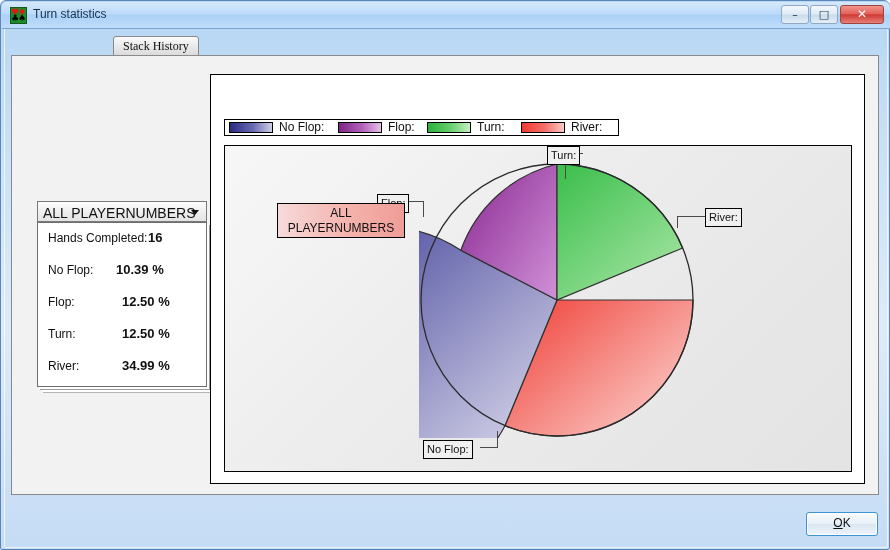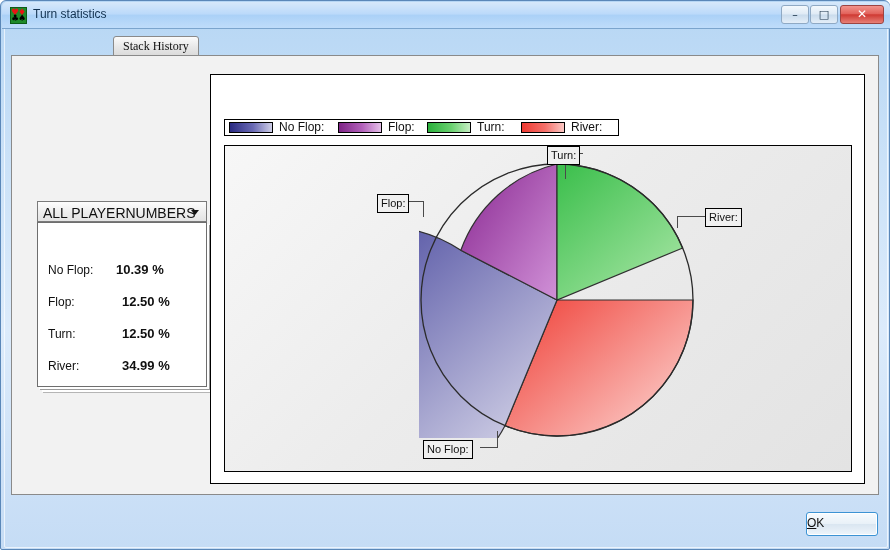--- a/index.html
+++ b/index.html
@@ -326,21 +326,21 @@
     height: 24px;
     box-sizing: border-box;
     border: 1px solid #3c93d4;
     border-radius: 3px;
     background: linear-gradient(to bottom, #f7fbfe 0%, #e9f1f8 48%, #dae6f1 52%, #eef5fb 100%);
     box-shadow: inset 0 0 0 1px #ffffff;
   }
   #ok-button .ok-text {
     position: absolute;
     left: 0; right: 0; top: 3px;
-    text-align: left;
+    text-align: center;
     font-size: 12px;
     color: #101010;
   }
   #ok-button .ok-text u { text-decoration: underline; }
 </style>
 </head>
 <body>
 
 <div id="window">
   <div id="window-inner-glow"></div>
@@ -372,20 +372,24 @@
   </div>
 
   <div id="tabpage">
 
     <div id="stats-panel">
       <div id="stats-combo">
         <span class="combo-text">ALL PLAYERNUMBERS</span>
         <span class="combo-arrow"></span>
       </div>
       <div id="stats-list">
+        <div class="stat-row" style="top:0px;">
+          <span class="stat-label">Hands Completed:</span>
+          <span class="stat-value" style="left:110px;">16</span>
+        </div>
         <div class="stat-row" style="top:32px;">
           <span class="stat-label">No Flop:</span>
           <span class="stat-value" style="left:78px;">10.39 %</span>
         </div>
         <div class="stat-row" style="top:64px;">
           <span class="stat-label">Flop:</span>
           <span class="stat-value" style="left:84px;">12.50 %</span>
         </div>
         <div class="stat-row" style="top:96px;">
           <span class="stat-label">Turn:</span>
@@ -463,20 +467,24 @@
         <div class="leader" style="left:452px; top:70px; width:28px; height:1px;"></div>
 
         <div class="leader" style="left:272px; top:285px; width:1px;  height:16px;"></div>
         <div class="leader" style="left:255px; top:301px; width:18px; height:1px;"></div>
 
         <div class="callout" style="left:322px; top:0px;">Turn:</div>
         <div class="callout" style="left:152px; top:48px;">Flop:</div>
         <div class="callout" style="left:480px; top:62px;">River:</div>
         <div class="callout" style="left:198px; top:294px;">No Flop:</div>
 
+        <div id="callout-allplayers">
+          <div>ALL</div>
+          <div>PLAYERNUMBERS</div>
+        </div>
 
       </div>
     </div>
   </div>
 
   <div id="ok-button">
     <span class="ok-text"><u>O</u><span>K</span></span>
   </div>
 
 </div>

